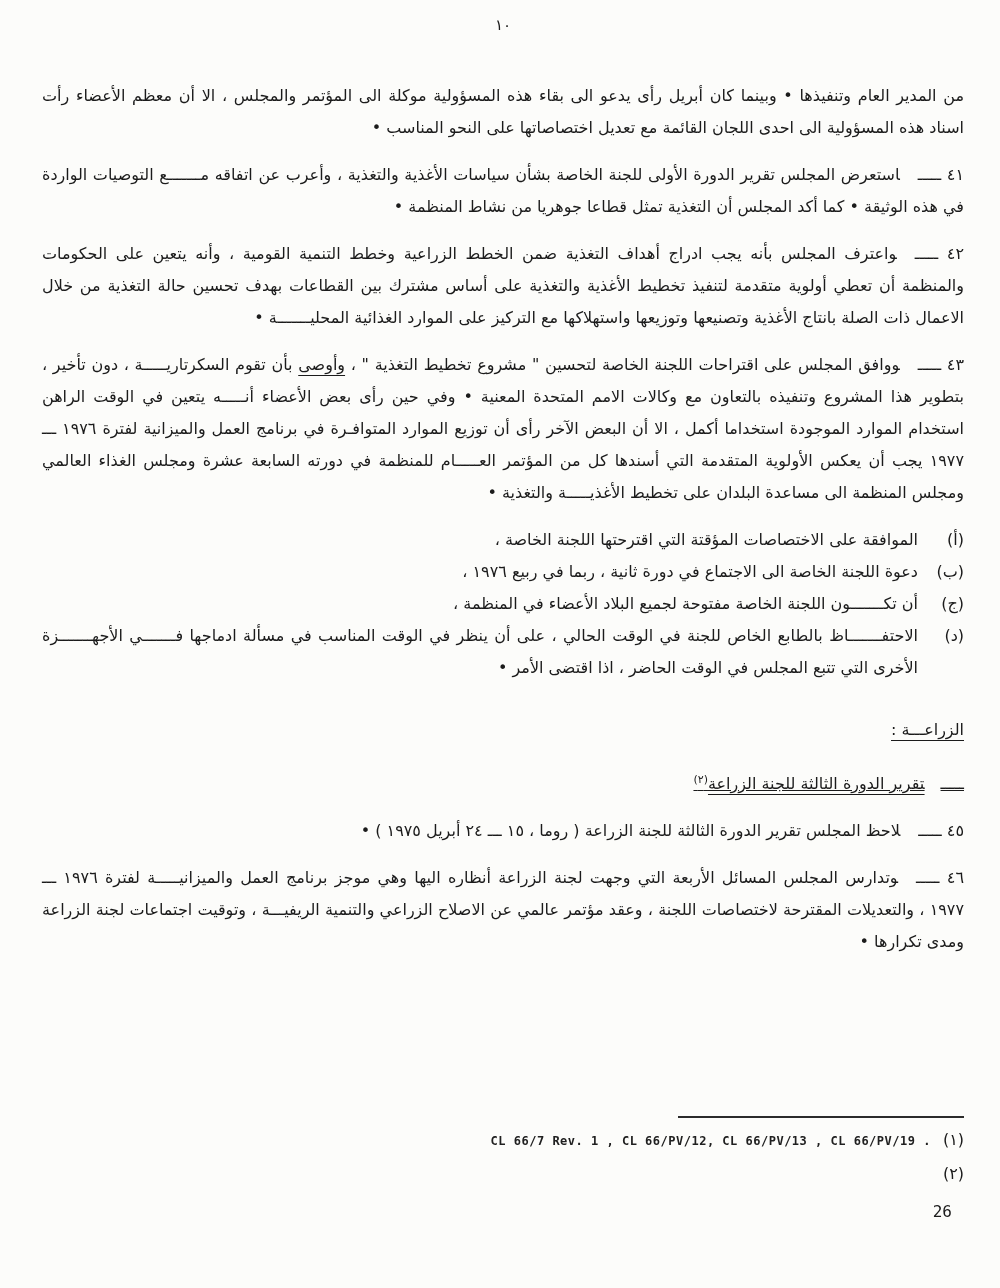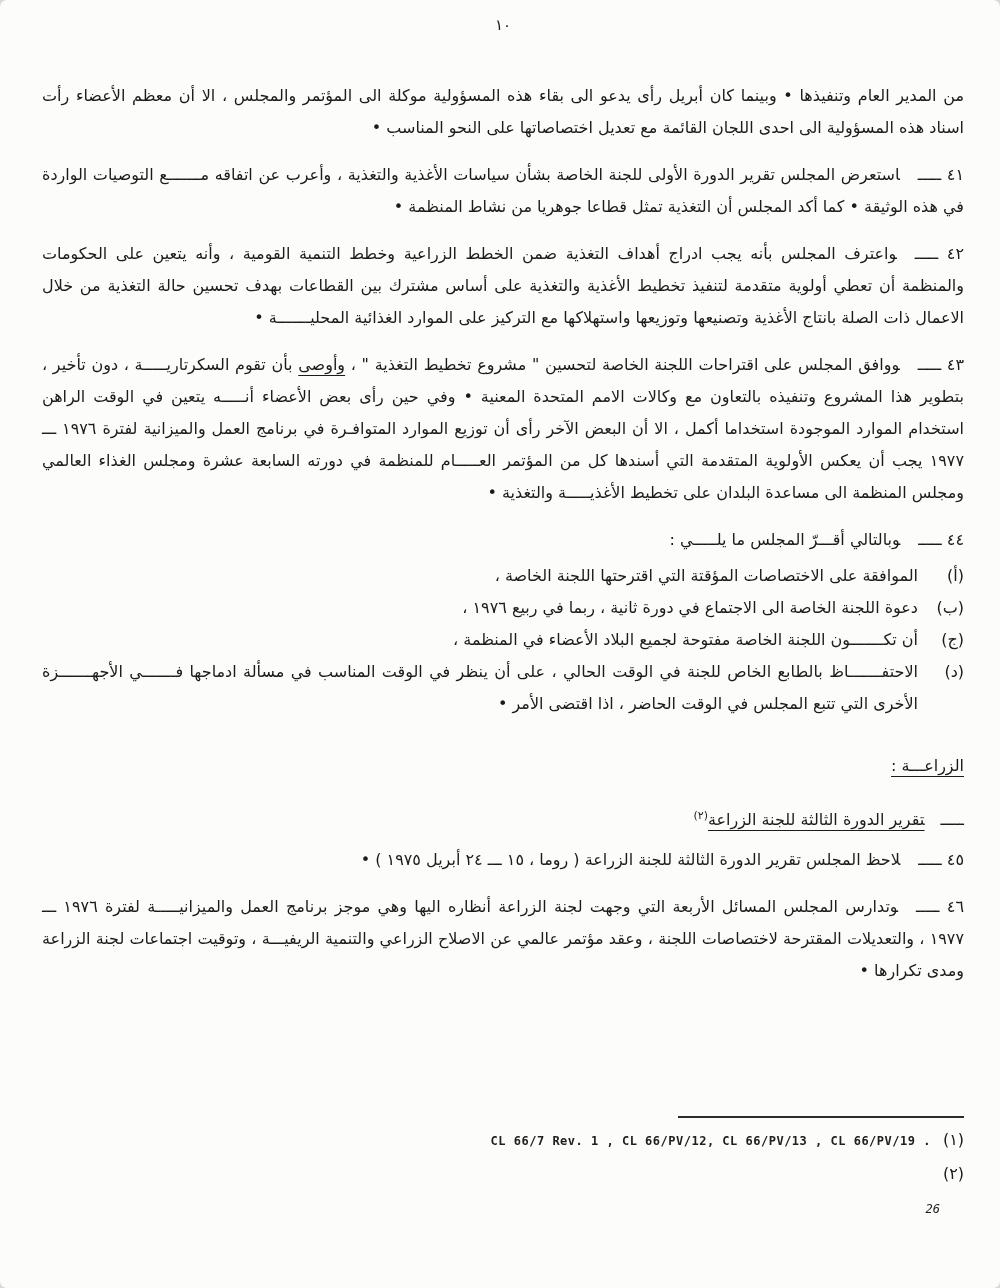--- a/index.html
+++ b/index.html
@@ -8,21 +8,20 @@
 
   .page {
     position: relative;
     width: 1000px;
     height: 1288px;
     margin: 0 auto;
     background: #fcfcfa;
     color: #1b1b1b;
     padding: 12px 36px 0 42px;
     overflow: hidden;
-    border-radius: 7px;
   }
 
   .pn-top {
     text-align: center;
     font-size: 15px;
     letter-spacing: 1px;
     margin-top: 4px;
   }
 
   .doc { direction: rtl; margin-top: 46px; }
@@ -47,44 +46,43 @@
 
   .underlined { text-decoration: underline; text-underline-offset: 5px; text-decoration-thickness: 1px; }
   sup.ref { font-size: 11px; }
 
   .p44-head { margin-bottom: 4px; }
   .items { margin: 0 0 0 0; }
   .item { display: flex; font-size: 16px; line-height: 2.0; }
   .item-marker { flex: 0 0 46px; white-space: nowrap; }
   .item-text { flex: 1; text-align: justify; text-align-last: right; }
 
-  .sub-heading { font-size: 16px; margin: 0 0 8px 0; line-height: 2.0; }
+  .sub-heading { font-size: 16px; margin: 0 0 15px 0; line-height: 2.0; text-decoration: underline; }
   .sub-dash { margin-left: 16px; }
 
   .footnotes { position: absolute; top: 1116px; right: 36px; left: 42px; direction: rtl; }
   .fn-rule { border-top: 2px solid #2b2b2b; width: 286px; margin-bottom: 12px; }
   .fn-row { display: flex; align-items: baseline; gap: 12px; margin-bottom: 15px; }
   .fn-marker { font-size: 16px; white-space: nowrap; }
   .fn-refs {
     direction: ltr;
     unicode-bidi: isolate;
     font-family: "DejaVu Sans Mono", monospace;
     font-weight: bold;
     font-size: 12px;
     letter-spacing: 0.5px;
     color: #202020;
   }
 
   .pn-bottom {
     position: absolute;
     top: 1202px;
-    right: 60px;
+    right: 48px;
     font-family: "DejaVu Sans Mono", monospace;
-    font-size: 12px;
-    font-style: italic;
+    font-size: 16px;
   }
 </style>
 </head>
 <body>
 
 <div class="page">
 
   <div class="pn-top">١٠</div>
 
   <main class="doc">
@@ -100,23 +98,20 @@
 
     <p class="para">
       <span class="pnum">٤٢ ـــــ</span><span>واعترف المجلس بأنه يجب ادراج أهداف التغذية ضمن الخطط الزراعية وخطط التنمية القومية ، وأنه يتعين على الحكومات والمنظمة أن تعطي أولوية متقدمة لتنفيذ تخطيط الأغذية والتغذية على أساس مشترك بين القطاعات بهدف تحسين حالة التغذية من خلال الاعمال ذات الصلة بانتاج الأغذية وتصنيعها وتوزيعها واستهلاكها مع التركيز على الموارد الغذائية المحليـــــــة •</span>
     </p>
 
     <p class="para">
       <span class="pnum">٤٣ ـــــ</span><span>ووافق المجلس على اقتراحات اللجنة الخاصة لتحسين " مشروع تخطيط التغذية " ، </span><span class="underlined">وأوصى</span><span> بأن تقوم السكرتاريـــــة ، دون تأخير ، بتطوير هذا المشروع وتنفيذه بالتعاون مع وكالات الامم المتحدة المعنية • وفي حين رأى بعض الأعضاء أنـــــه يتعين في الوقت الراهن استخدام الموارد الموجودة استخداما أكمل ، الا أن البعض الآخر رأى أن توزيع الموارد المتوافـرة في برنامج العمل والميزانية لفترة ١٩٧٦ ـــ ١٩٧٧ يجب أن يعكس الأولوية المتقدمة التي أسندها كل من المؤتمر العـــــام للمنظمة في دورته السابعة عشرة ومجلس الغذاء العالمي ومجلس المنظمة الى مساعدة البلدان على تخطيط الأغذيـــــة والتغذية •</span>
     </p>
 
     <div>
-      <p class="para p44-head">
-        <span class="pnum">٤٤ ـــــ</span><span>وبالتالي أقـــرّ المجلس ما يلـــــي :</span>
-      </p>
       <div class="items">
         <div class="item">
           <span class="item-marker">(أ)</span>
           <span class="item-text">الموافقة على الاختصاصات المؤقتة التي اقترحتها اللجنة الخاصة ،</span>
         </div>
         <div class="item">
           <span class="item-marker">(ب)</span>
           <span class="item-text">دعوة اللجنة الخاصة الى الاجتماع في دورة ثانية ، ربما في ربيع ١٩٧٦ ،</span>
         </div>
         <div class="item">

